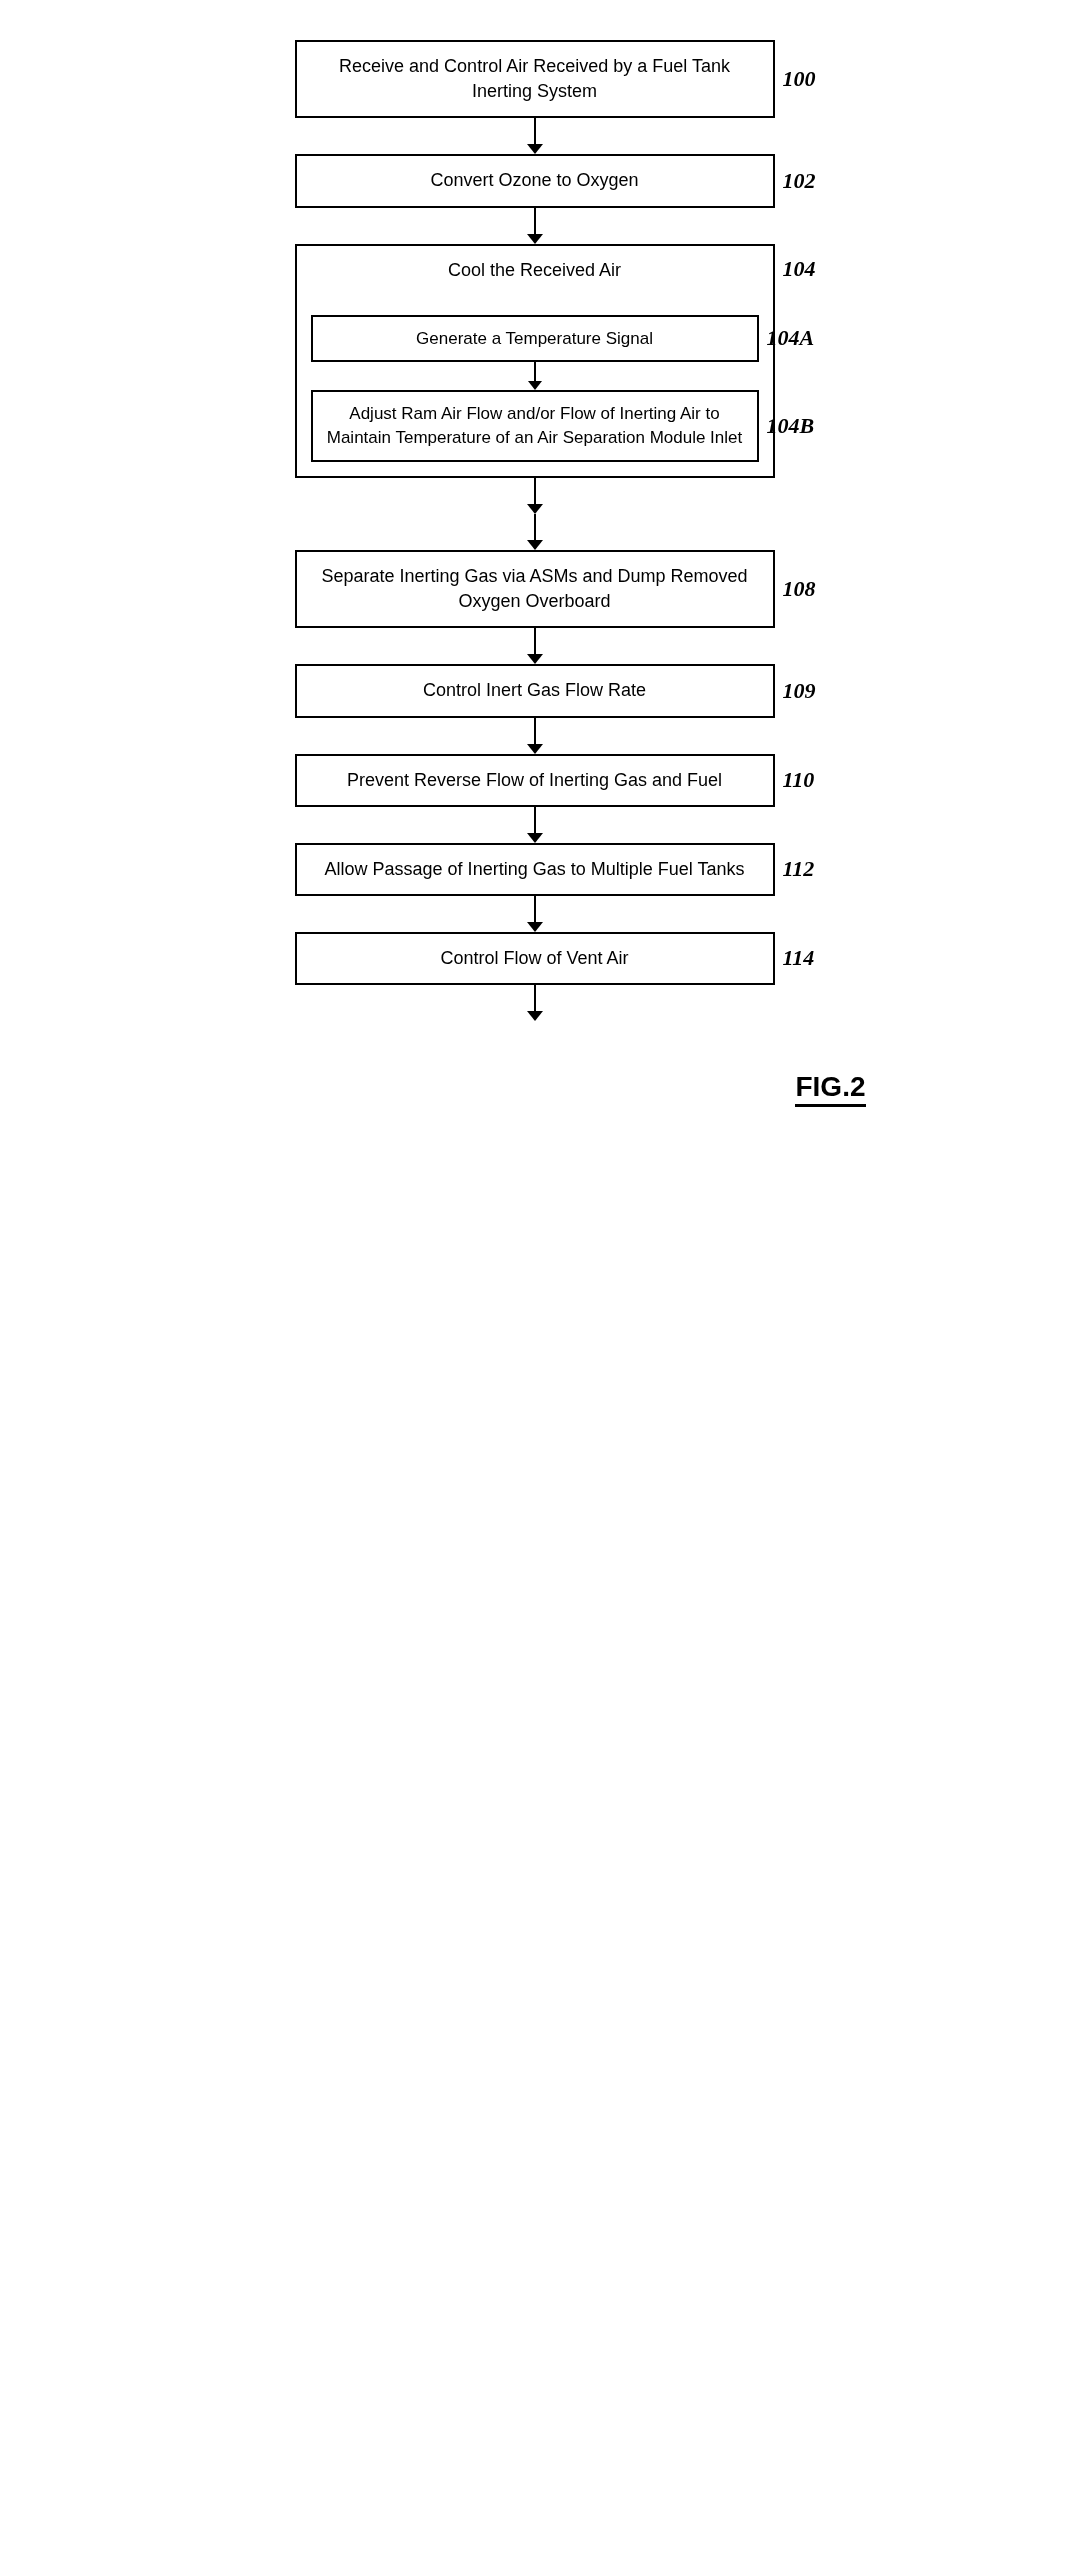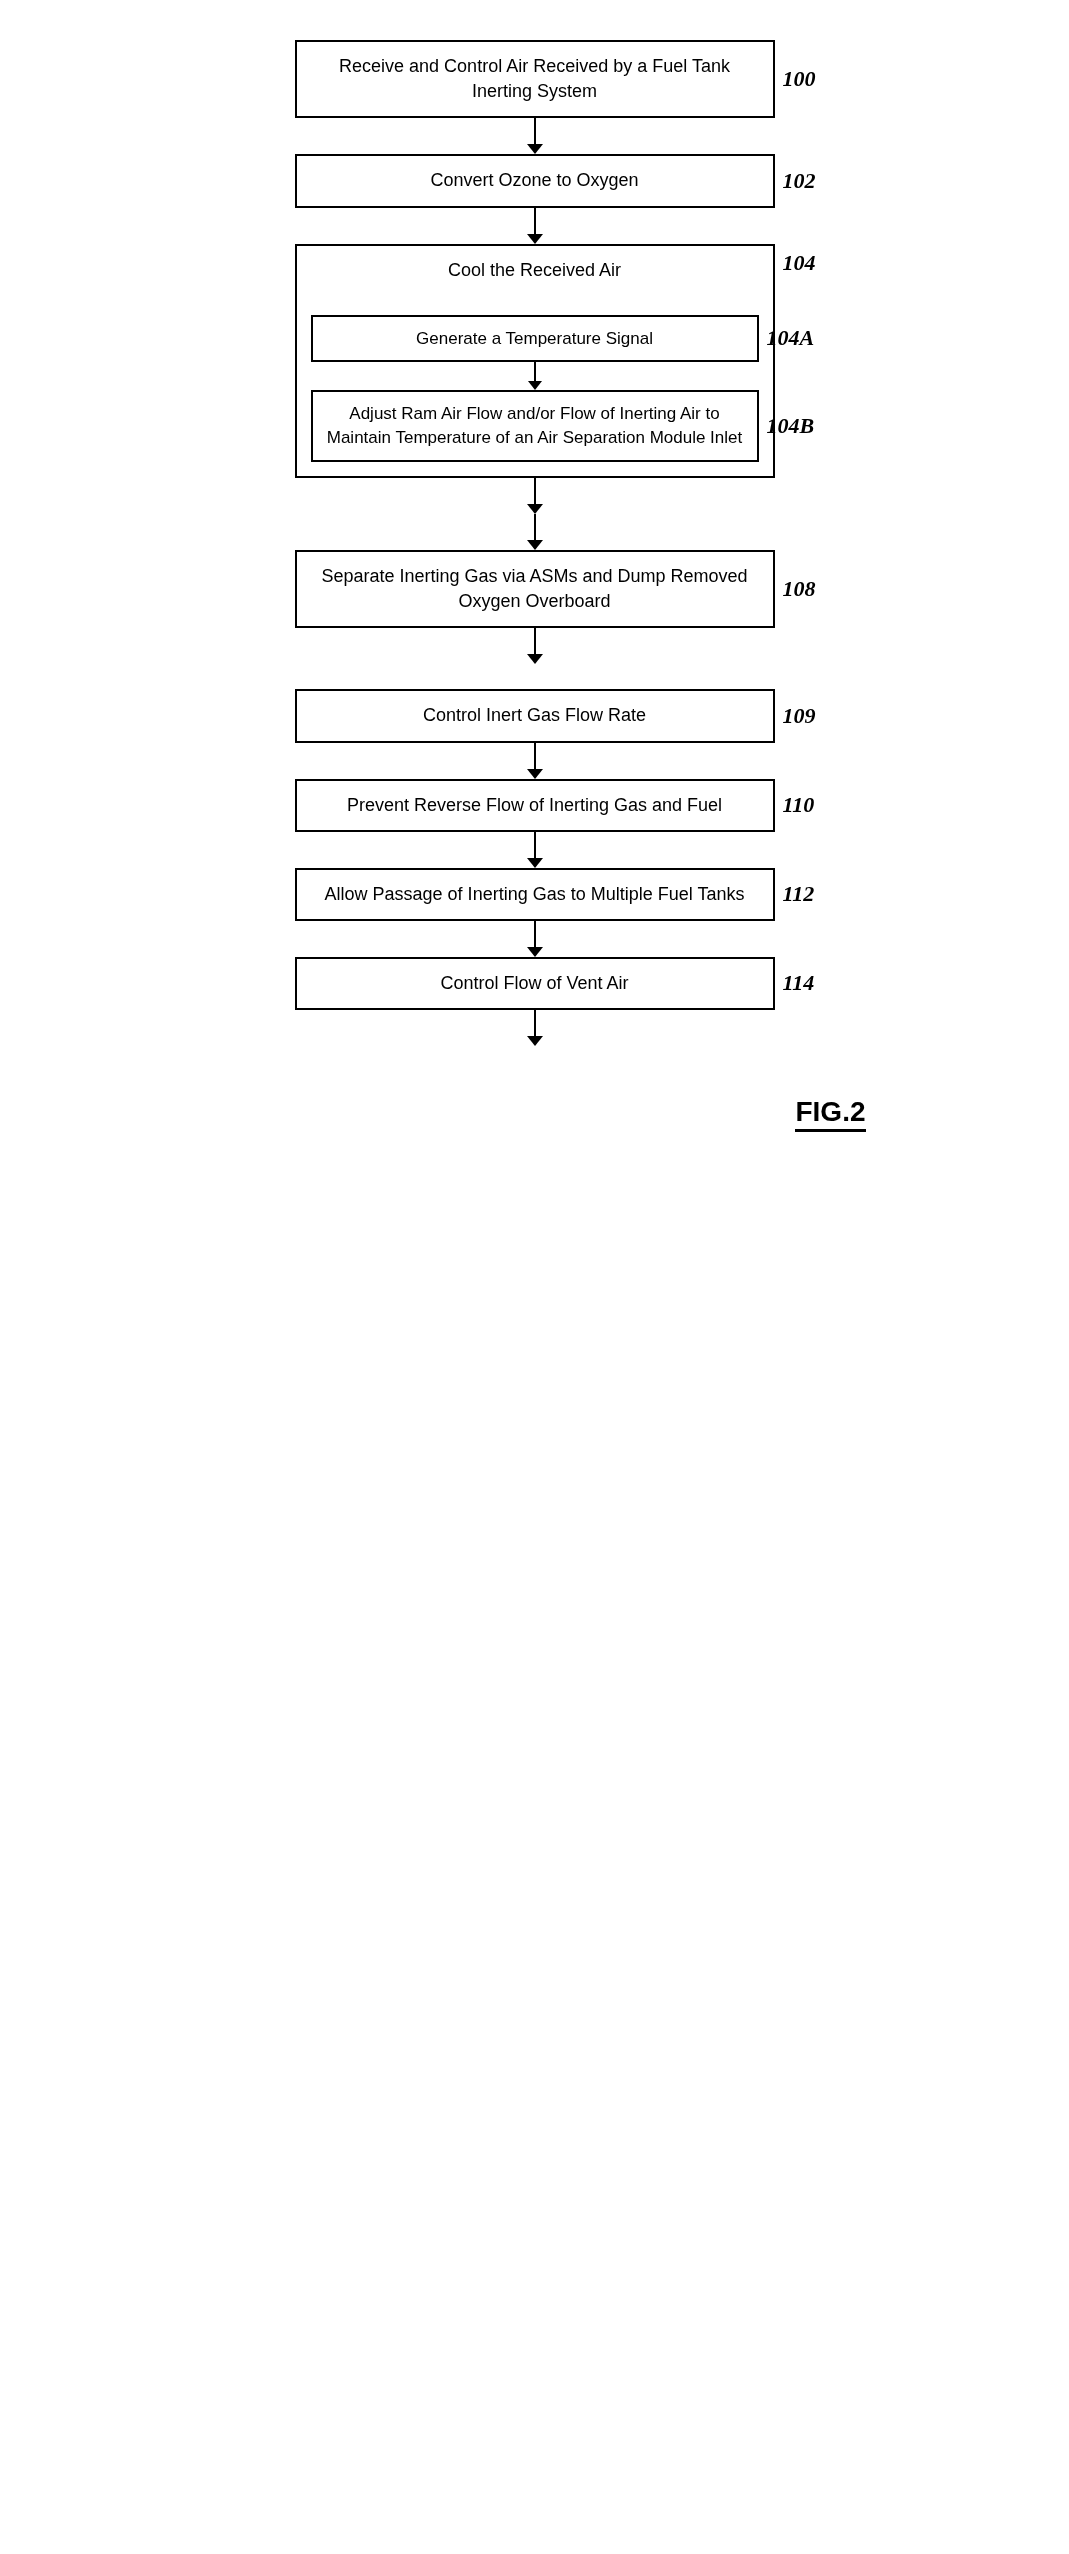--- a/index.html
+++ b/index.html
@@ -134,21 +134,21 @@
 
   <div class="flow-box main-box" style="position:relative;">
     <span>Convert Ozone to Oxygen</span>
     <span class="label">102</span>
   </div>
 
   <div class="connector" style="height:28px;"></div>
   <div class="spacer" style="height:8px;"></div>
 
   <div class="nested-container" style="position:relative;">
-    <span class="label" style="top:4px; transform:none;">104</span>
+    <span class="label" style="top:10px; transform:none;">104</span>
     <div class="nested-label">Cool the Received Air</div>
     <div class="nested-box" style="position:relative;margin-top:34px;">
       <span>Generate a Temperature Signal</span>
       <span class="label">104A</span>
     </div>
     <div class="nested-connector" style="height:20px;"></div>
     <div style="height:8px;"></div>
     <div class="nested-box" style="position:relative;">
       <span>Adjust Ram Air Flow and/or Flow of Inerting Air to Maintain Temperature of an Air Separation Module Inlet</span>
       <span class="label">104B</span>
@@ -163,21 +163,21 @@
   <div class="spacer" style="height:8px;"></div>
 
   <div class="flow-box main-box" style="position:relative;">
     <span>Separate Inerting Gas via ASMs and Dump Removed Oxygen Overboard</span>
     <span class="label">108</span>
   </div>
 
   <div class="connector" style="height:28px;"></div>
   <div class="spacer" style="height:8px;"></div>
 
-  <div class="flow-box main-box" style="position:relative;margin-top:25px;">
+  <div class="flow-box main-box" style="position:relative;">
     <span>Control Inert Gas Flow Rate</span>
     <span class="label">109</span>
   </div>
 
   <div class="connector" style="height:28px;"></div>
   <div class="spacer" style="height:8px;"></div>
 
   <div class="flow-box main-box" style="position:relative;">
     <span>Prevent Reverse Flow of Inerting Gas and Fuel</span>
     <span class="label">110</span>

